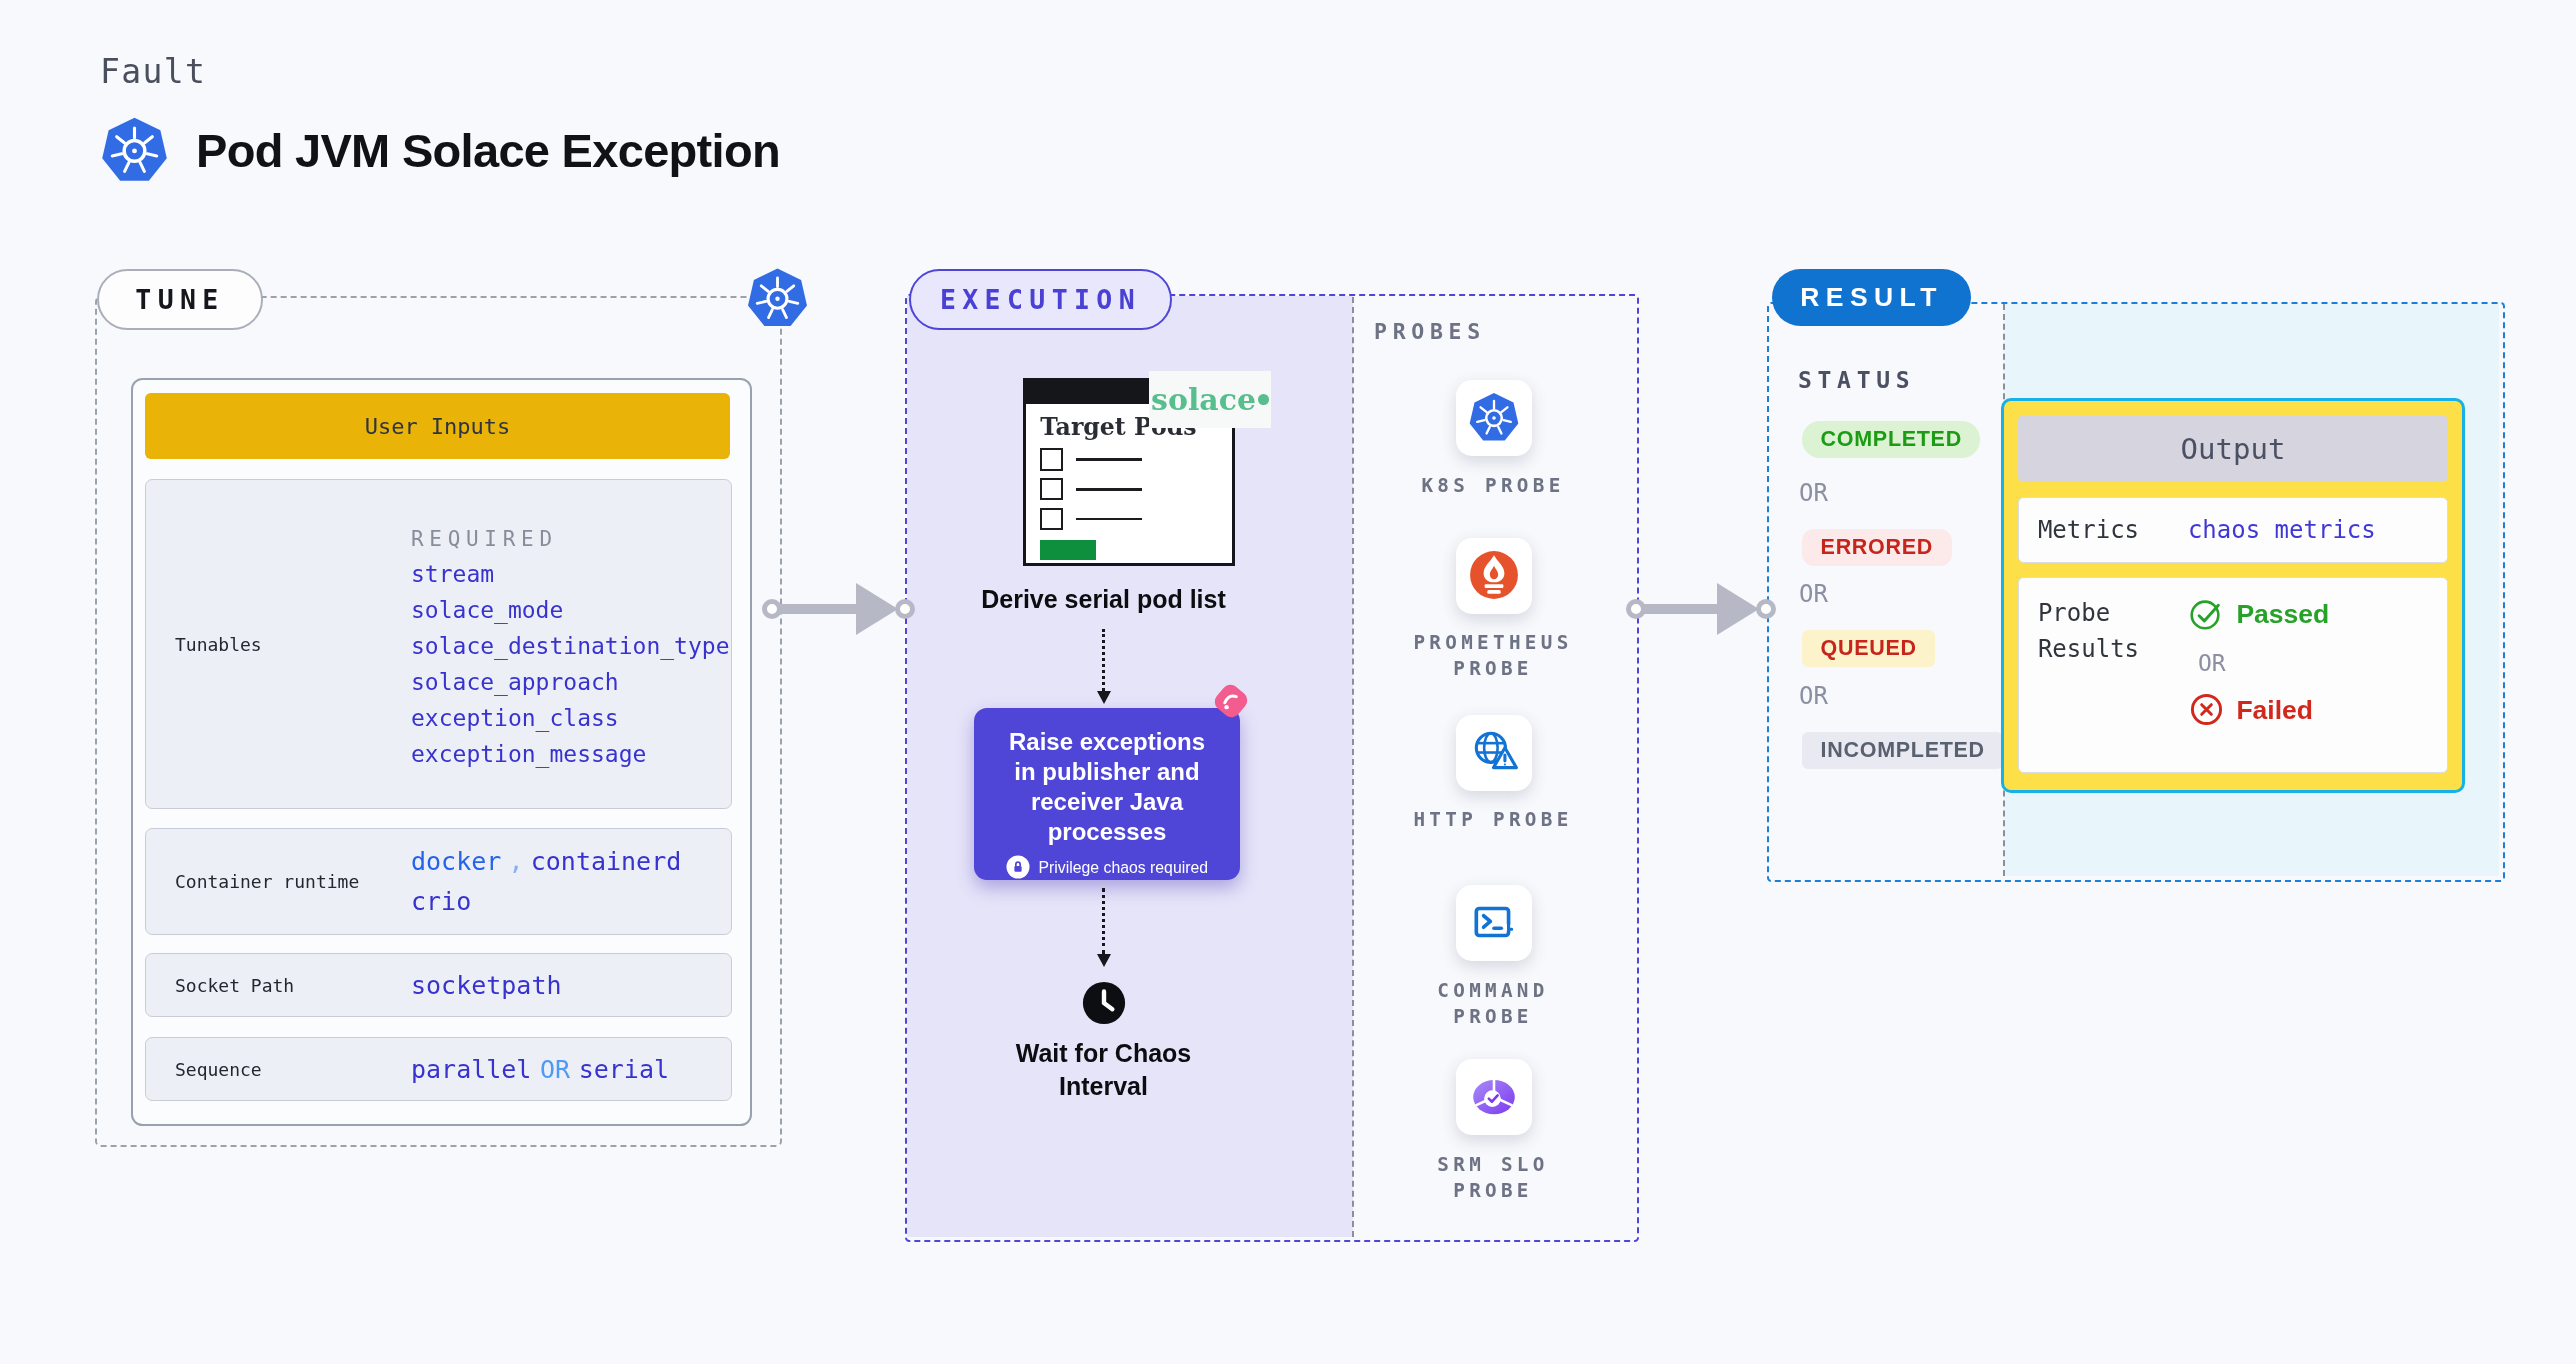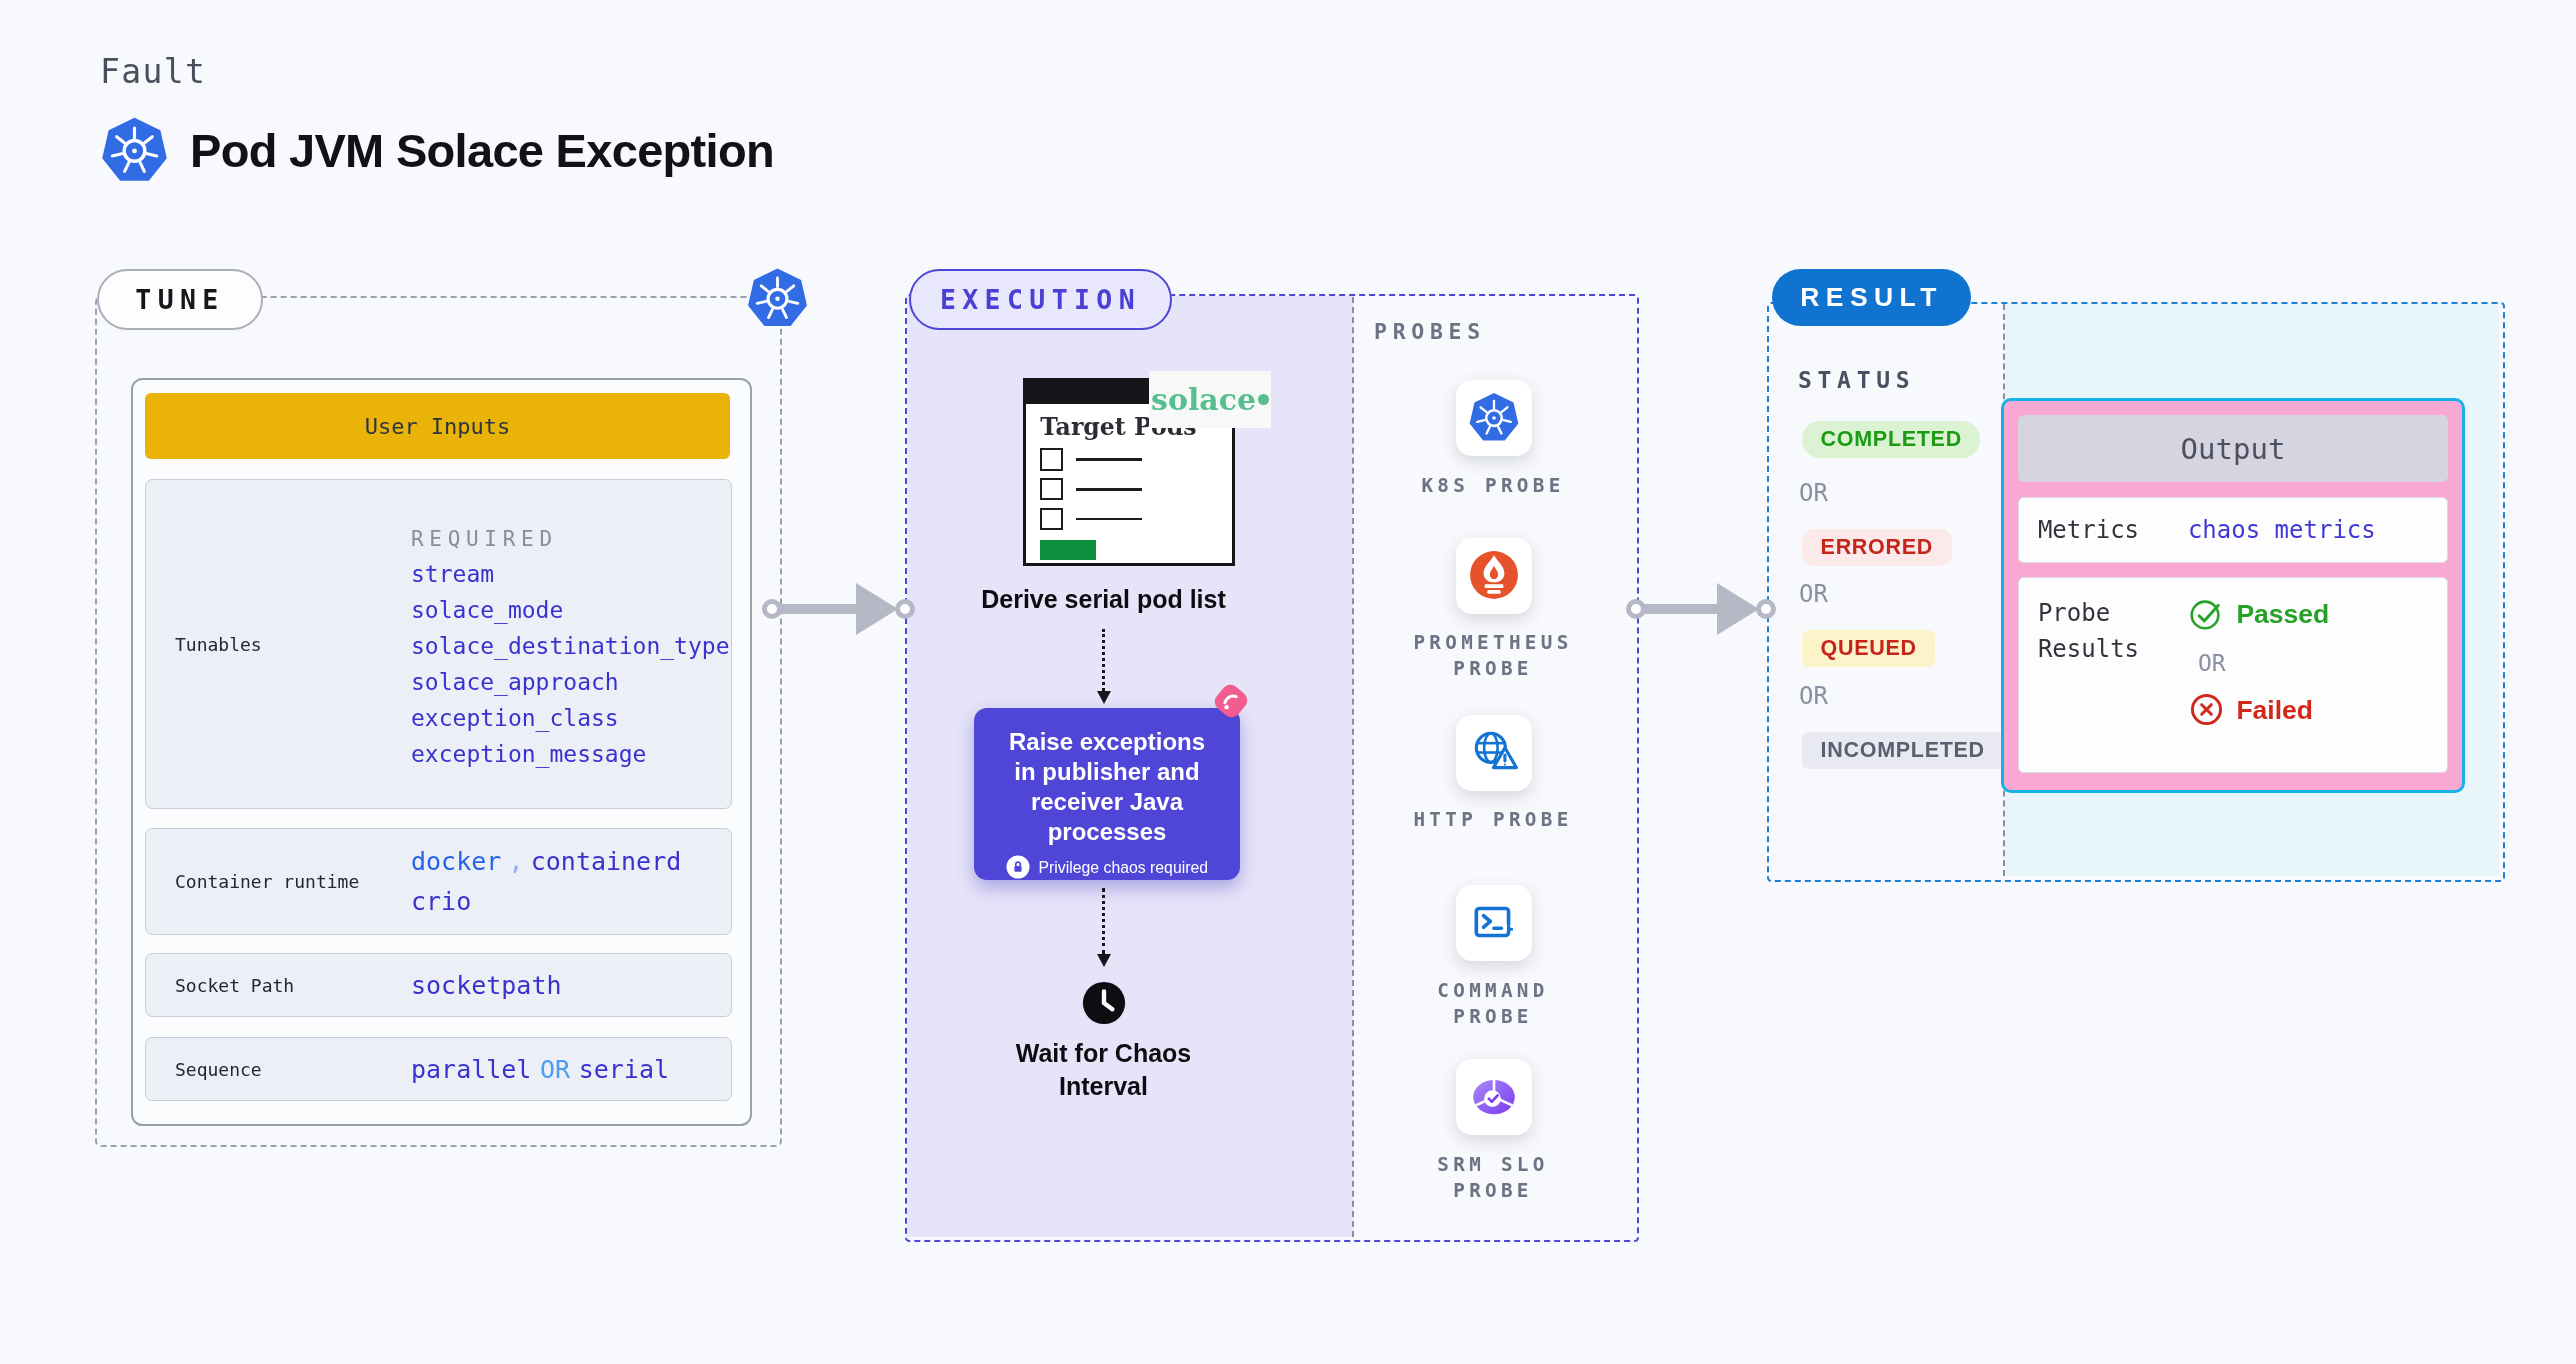--- a/index.html
+++ b/index.html
@@ -3,21 +3,21 @@
 <meta charset="utf-8">
 <style>
   html,body{margin:0;padding:0;background:#f8f9fc;}
   .canvas{position:relative;width:2576px;height:1365px;background:#f8f9fc;overflow:hidden;
           font-family:"Liberation Sans",sans-serif;color:#1b1d22;}
   .mono{font-family:"DejaVu Sans Mono",monospace;}
   .abs{position:absolute;}
 
   
   .kicker{left:100px;top:52px;font-size:33px;color:#4a4f5e;letter-spacing:1.4px;}
-  .title-row{left:100px;top:115px;display:flex;align-items:center;gap:21px;}
+  .title-row{left:100px;top:115px;display:flex;align-items:center;gap:27px;}
   .page-title{font-size:47px;font-weight:bold;color:#101216;letter-spacing:-0.7px;}
 
   
   .tune-box{left:95px;top:296px;width:683px;height:847px;border:2.1px dashed #9aa2ac;border-radius:5.7px;}
   .pill{display:flex;align-items:center;justify-content:center;border-radius:34px;height:57px;
         font-size:26.5px;font-weight:bold;letter-spacing:6.4px;}
   .tune-badge{left:97px;top:269px;width:162px;background:#fdfdfe;border:2.9px solid #a9aeb9;color:#15171c;}
   .k8s-corner{left:746px;top:266px;width:63px;height:63px;}
   .ui-card{left:131px;top:378px;width:617px;height:744px;background:#fbfcfe;border:2.1px solid #98a1ad;border-radius:11.5px;}
   .ui-header{left:145px;top:393px;width:585px;height:66px;background:#eab308;border-radius:5.7px;
@@ -98,21 +98,21 @@
   .status-label{left:1798px;top:367px;font-size:23px;font-weight:bold;letter-spacing:5.7px;color:#4b5163;}
   .status-badge{left:1802px;height:37px;display:inline-flex;align-items:center;padding:0 18.6px;
                 border-radius:6.4px;font-size:21.5px;font-weight:bold;letter-spacing:0.7px;}
   .st-completed{top:421px;background:#dbf3d2;color:#1d9b15;border-radius:18px;}
   .st-errored{top:529px;background:#fbeae9;color:#c6251b;border-radius:12px;}
   .st-queued{top:630px;background:#fdf3cb;color:#c6251b;}
   .st-incompleted{top:732px;background:#e9eaf1;color:#596070;}
   .or-text{left:1799px;font-size:24px;color:#8a90a2;}
   .or1{top:479px;} .or2{top:580px;} .or3{top:682px;}
 
-  .output-card{left:2001px;top:398px;width:464px;height:395px;background:#f9a8d4;border:3.6px solid #15b1e7;
+  .output-card{left:2001px;top:398px;width:464px;height:395px;background:#fde047;border:3.6px solid #15b1e7;
                border-radius:10px;box-sizing:border-box;}
   .output-header{margin:14.3px 14.3px 0;height:67px;background:#d5d4df;border-radius:5.7px;display:flex;
                  align-items:center;justify-content:center;font-size:29px;color:#4b5163;}
   .out-row{margin:14.3px 14.3px 0;border:1.4px solid #d9dce5;border-radius:5.7px;display:flex;align-items:center;
            padding:0 18.6px;background:#fdfdfe;}
   .metrics-row{height:64px;}
   .probe-row{height:196px;align-items:flex-start;padding-top:17px;box-sizing:border-box;}
   .out-label{font-size:24px;color:#30343d;width:150px;line-height:1.5;}
   .out-value{font-size:24px;color:#4038d6;}
   .pr-col{display:flex;flex-direction:column;gap:15.8px;}

